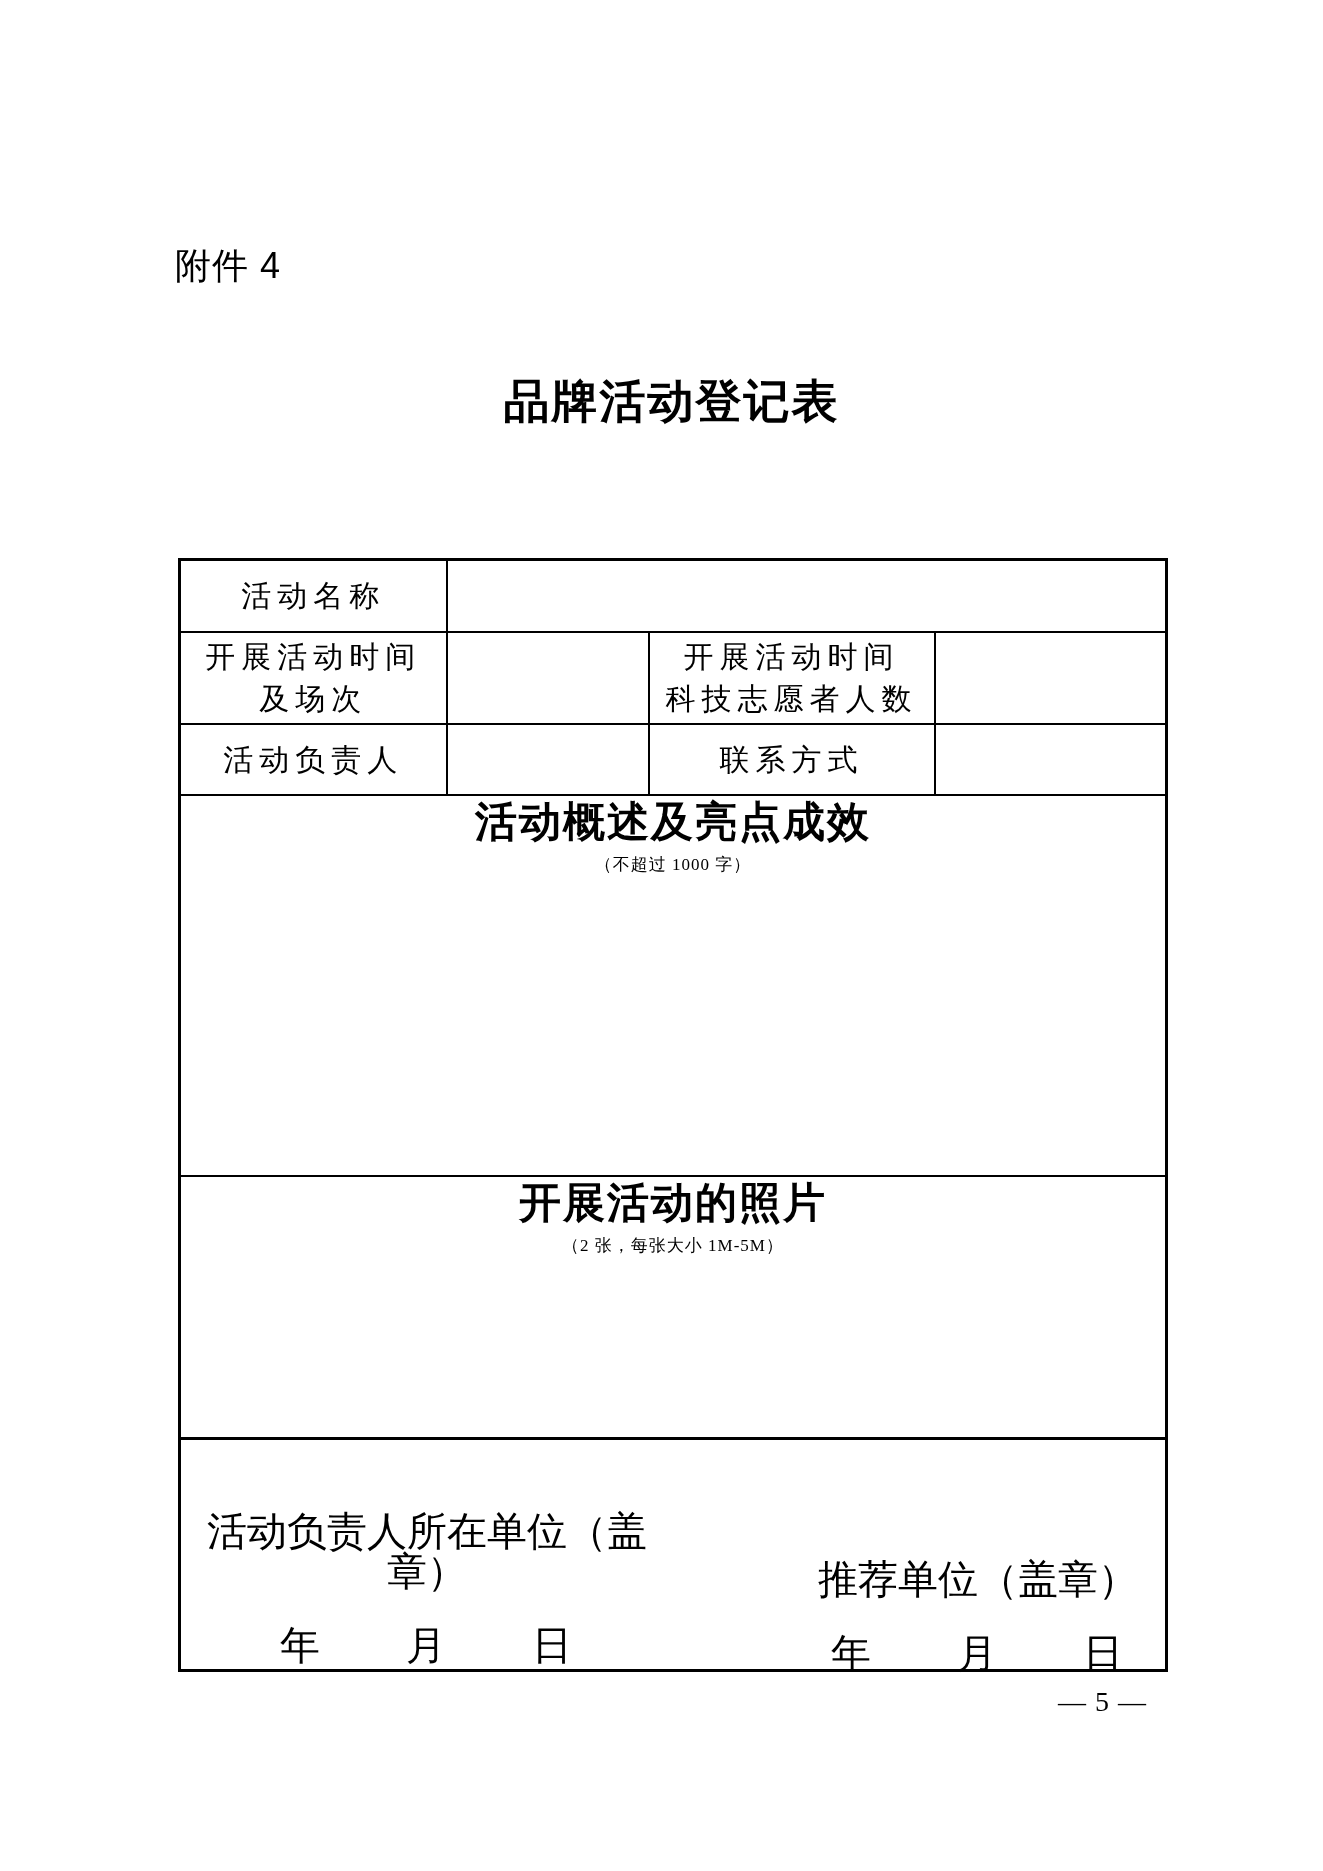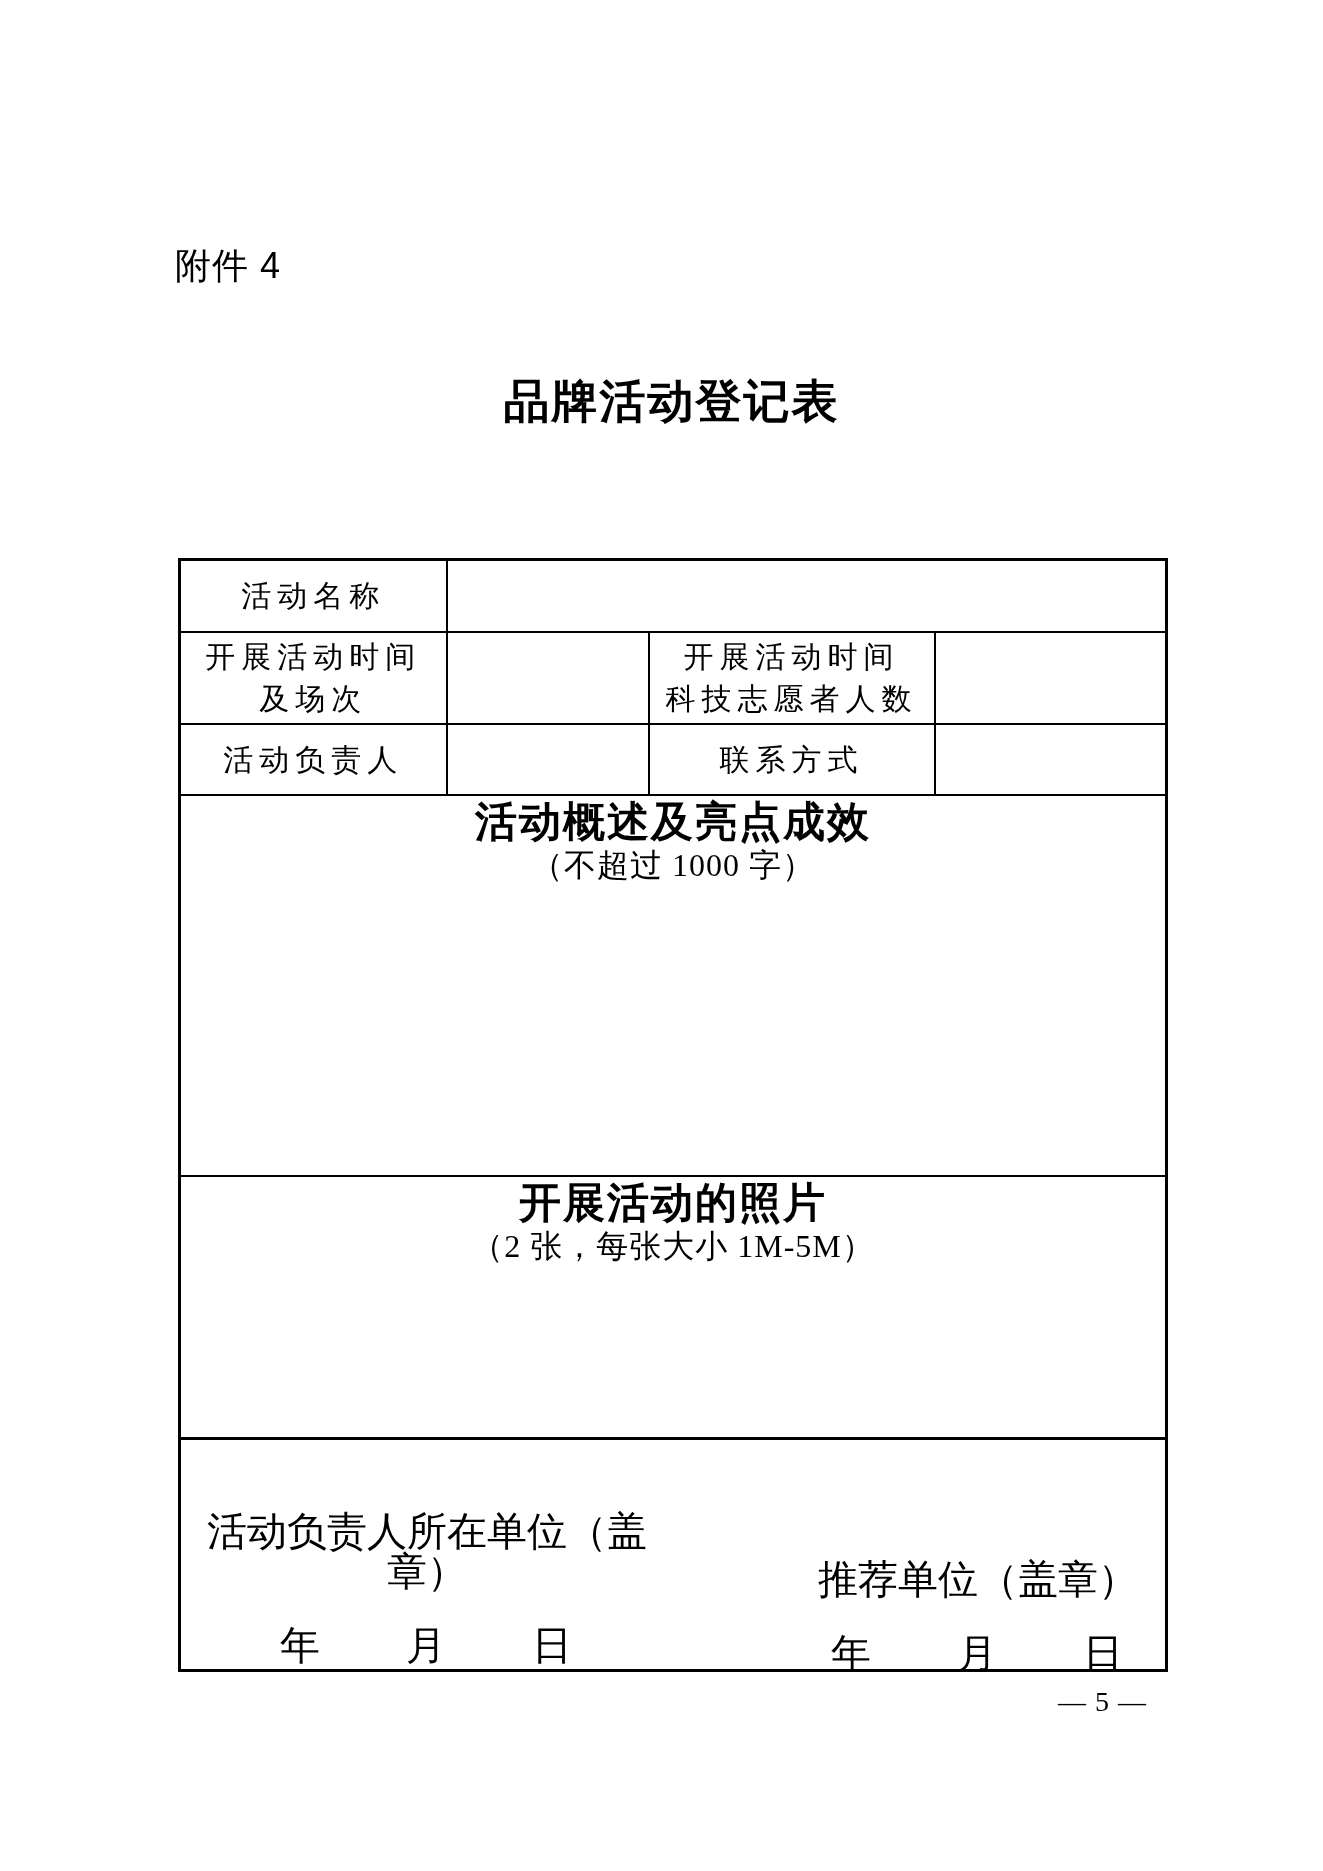--- a/index.html
+++ b/index.html
@@ -66,21 +66,21 @@
     padding-top: 6px;
   }
   .section-heading {
     font-family: "Liberation Sans", "DejaVu Sans", sans-serif;
     font-weight: bold;
     font-size: 42px;
     letter-spacing: 2px;
     line-height: 40px;
   }
   .section-note {
-    font-size: 32px;
+    font-size: 17px;
     letter-spacing: 1px;
     margin-top: 8px;
     line-height: 30px;
   }
   tr.r1 td { height: 70px; }
   tr.r2 td { height: 90px; }
   tr.r3 td { height: 69px; }
   tr.r4 td { height: 373px; }
   tr.r5 td { height: 254px; }
   tr.r6 td {

